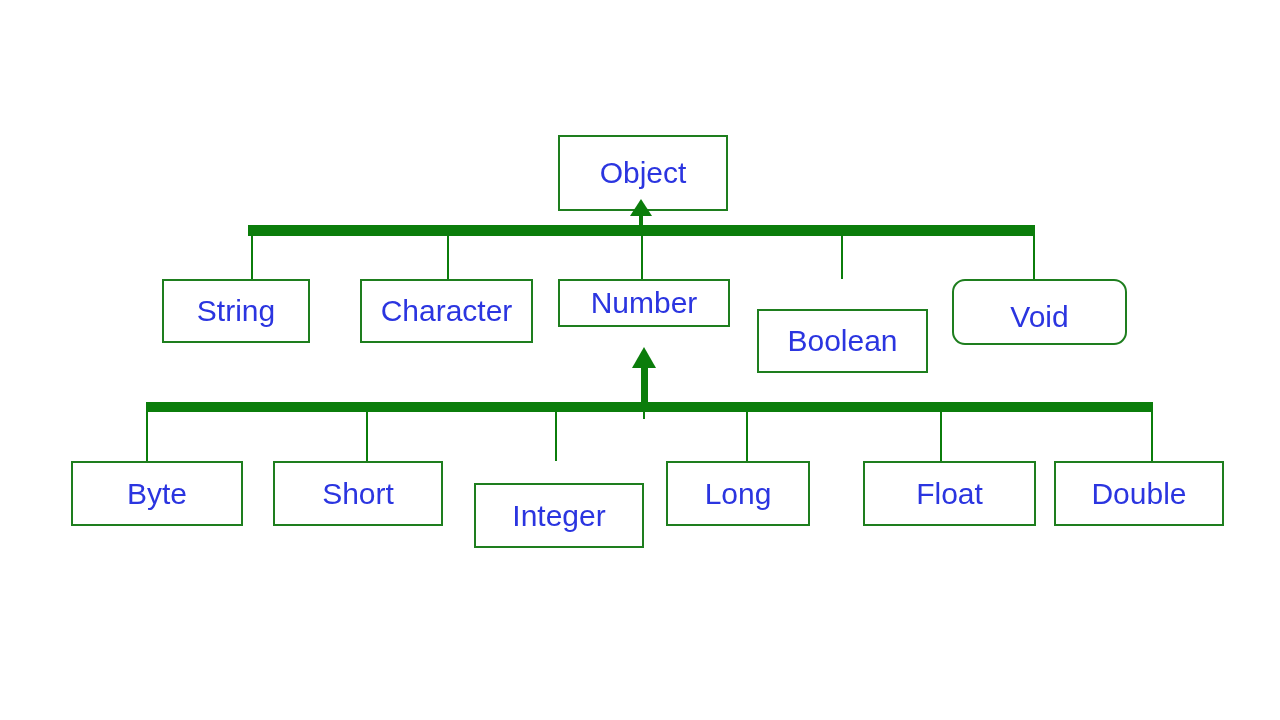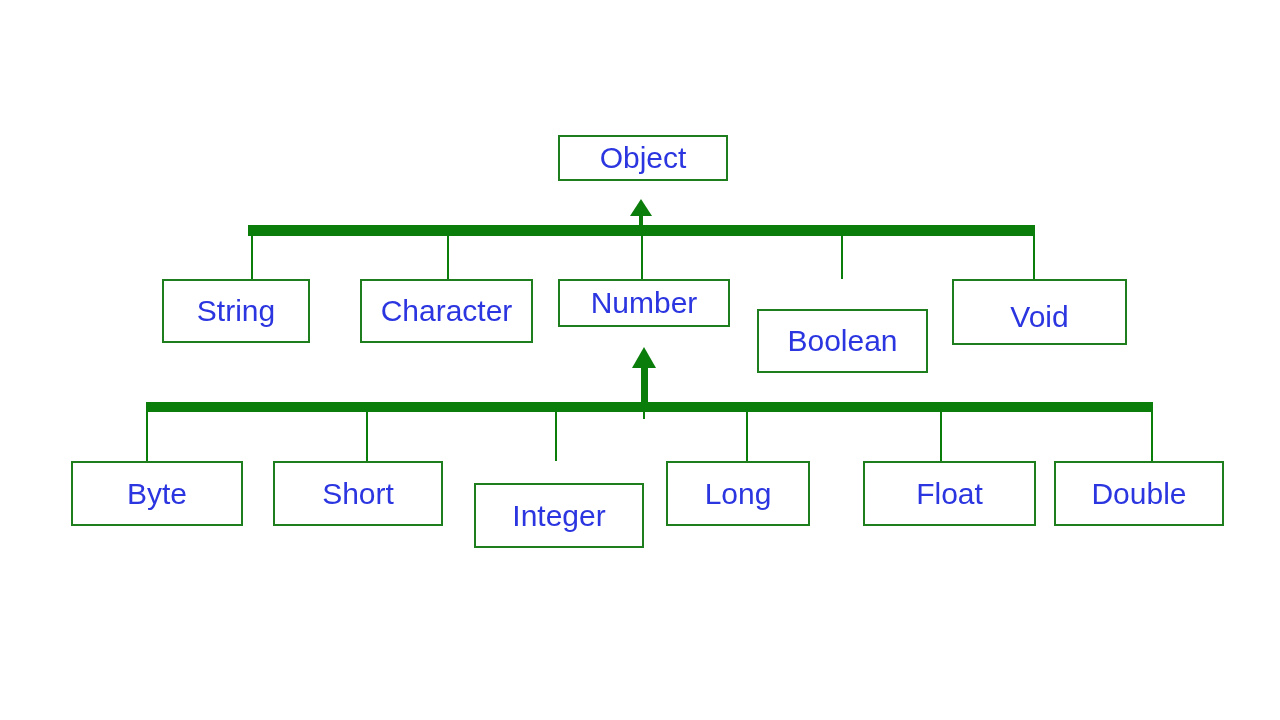--- a/index.html
+++ b/index.html
@@ -36,38 +36,38 @@
     position:absolute;width:0;height:0;
     border-style:solid;border-color:transparent;
     border-bottom-color:var(--green);
   }
 </style>
 </head>
 <body>
 
 <div id="canvas">
 
-  <div class="node" style="left:558px;top:135px;width:170px;height:46px;">Object</div>
+  <div class="node" style="left:558px;top:135px;width:170px;height:76px;">Object</div>
 
   <div class="arrowhead" style="left:630px;top:196px;border-left-width:11px;border-right-width:11px;border-bottom-width:17px;"></div>
   <div class="shaft" style="left:639px;top:212px;width:4px;height:14px;"></div>
 
   <div class="hbar" style="left:248px;top:225px;width:787px;height:11px;"></div>
 
   <div class="vline" style="left:251px;top:236px;height:43px;"></div>
   <div class="vline" style="left:447px;top:236px;height:43px;"></div>
   <div class="vline" style="left:641px;top:236px;height:43px;"></div>
   <div class="vline" style="left:841px;top:236px;height:43px;"></div>
   <div class="vline" style="left:1033px;top:236px;height:43px;"></div>
 
   <div class="node" style="left:162px;top:279px;width:148px;height:64px;">String</div>
   <div class="node" style="left:360px;top:279px;width:173px;height:64px;">Character</div>
   <div class="node" style="left:558px;top:279px;width:172px;height:48px;">Number</div>
   <div class="node" style="left:757px;top:279px;width:171px;height:64px;margin-top:30px;">Boolean</div>
-  <div class="node low" style="left:952px;top:279px;width:175px;height:66px;">Void</div>
+  <div class="node low" style="left:952px;top:279px;width:175px;height:66px;border-radius:13px;">Void</div>
 
   <div class="arrowhead" style="left:632px;top:344px;border-left-width:12px;border-right-width:12px;border-bottom-width:21px;"></div>
   <div class="shaft" style="left:641px;top:363px;width:7px;height:40px;"></div>
 
   <div class="hbar" style="left:146px;top:402px;width:1007px;height:10px;"></div>
   <div class="vline" style="left:643px;top:412px;height:7px;"></div>
 
   <div class="vline" style="left:146px;top:412px;height:49px;"></div>
   <div class="vline" style="left:366px;top:412px;height:49px;"></div>
   <div class="vline" style="left:555px;top:412px;height:49px;"></div>

